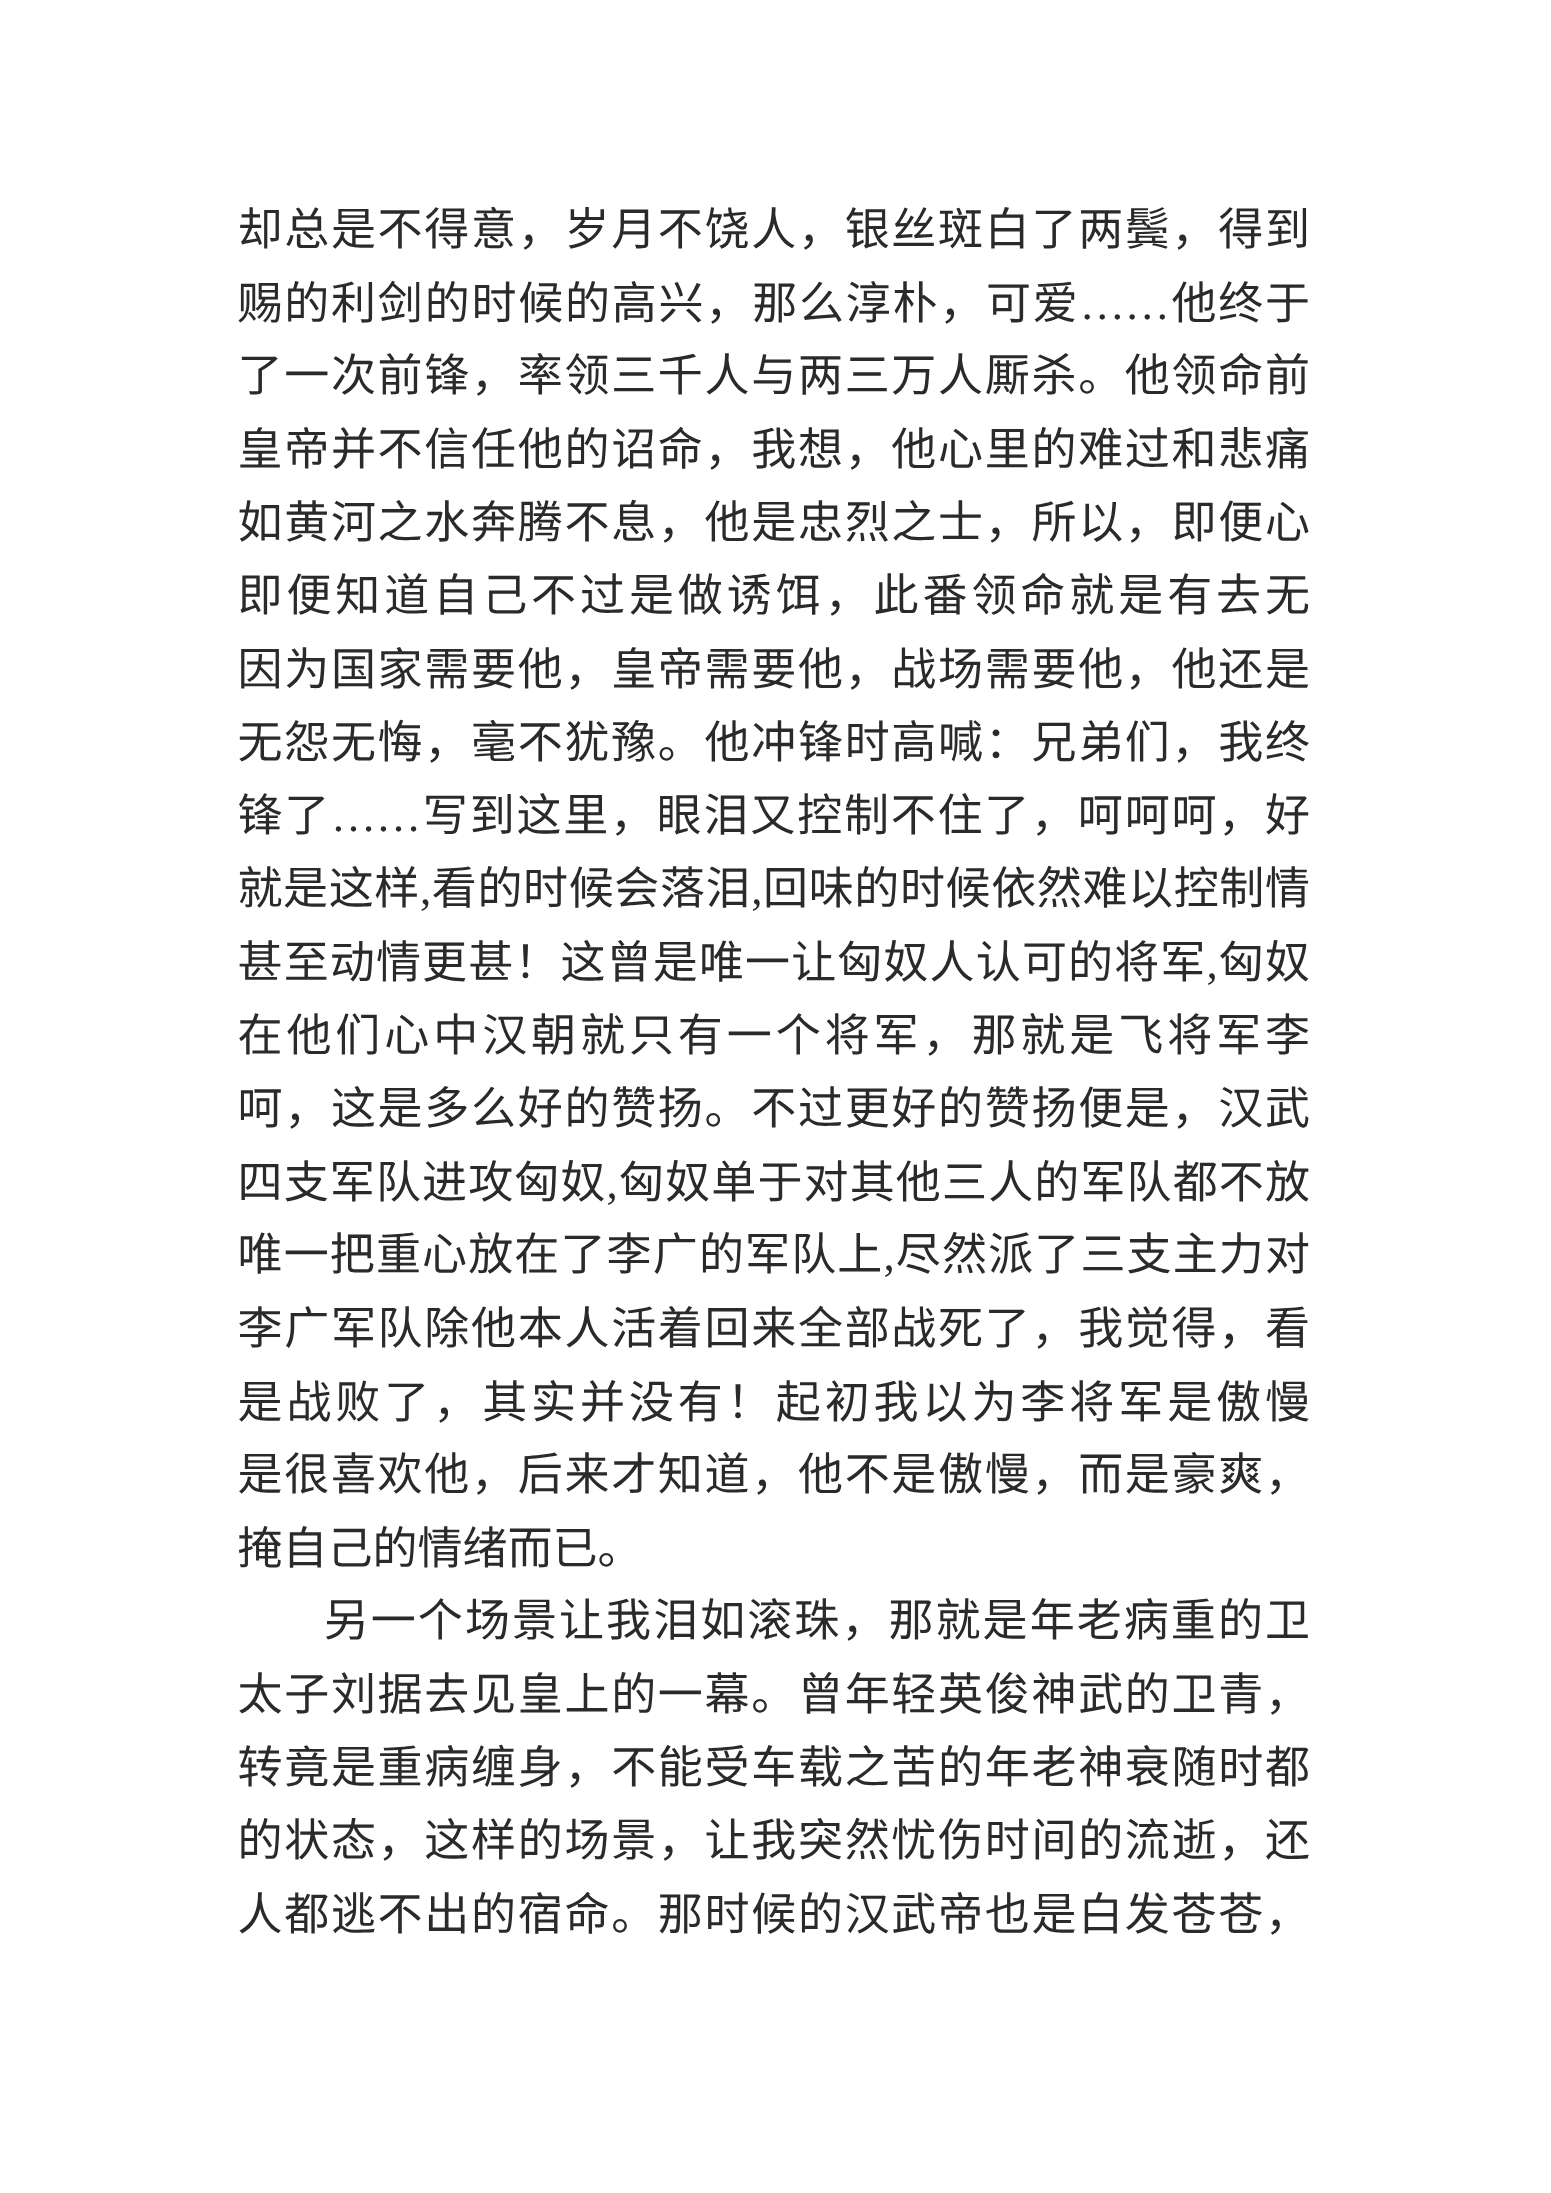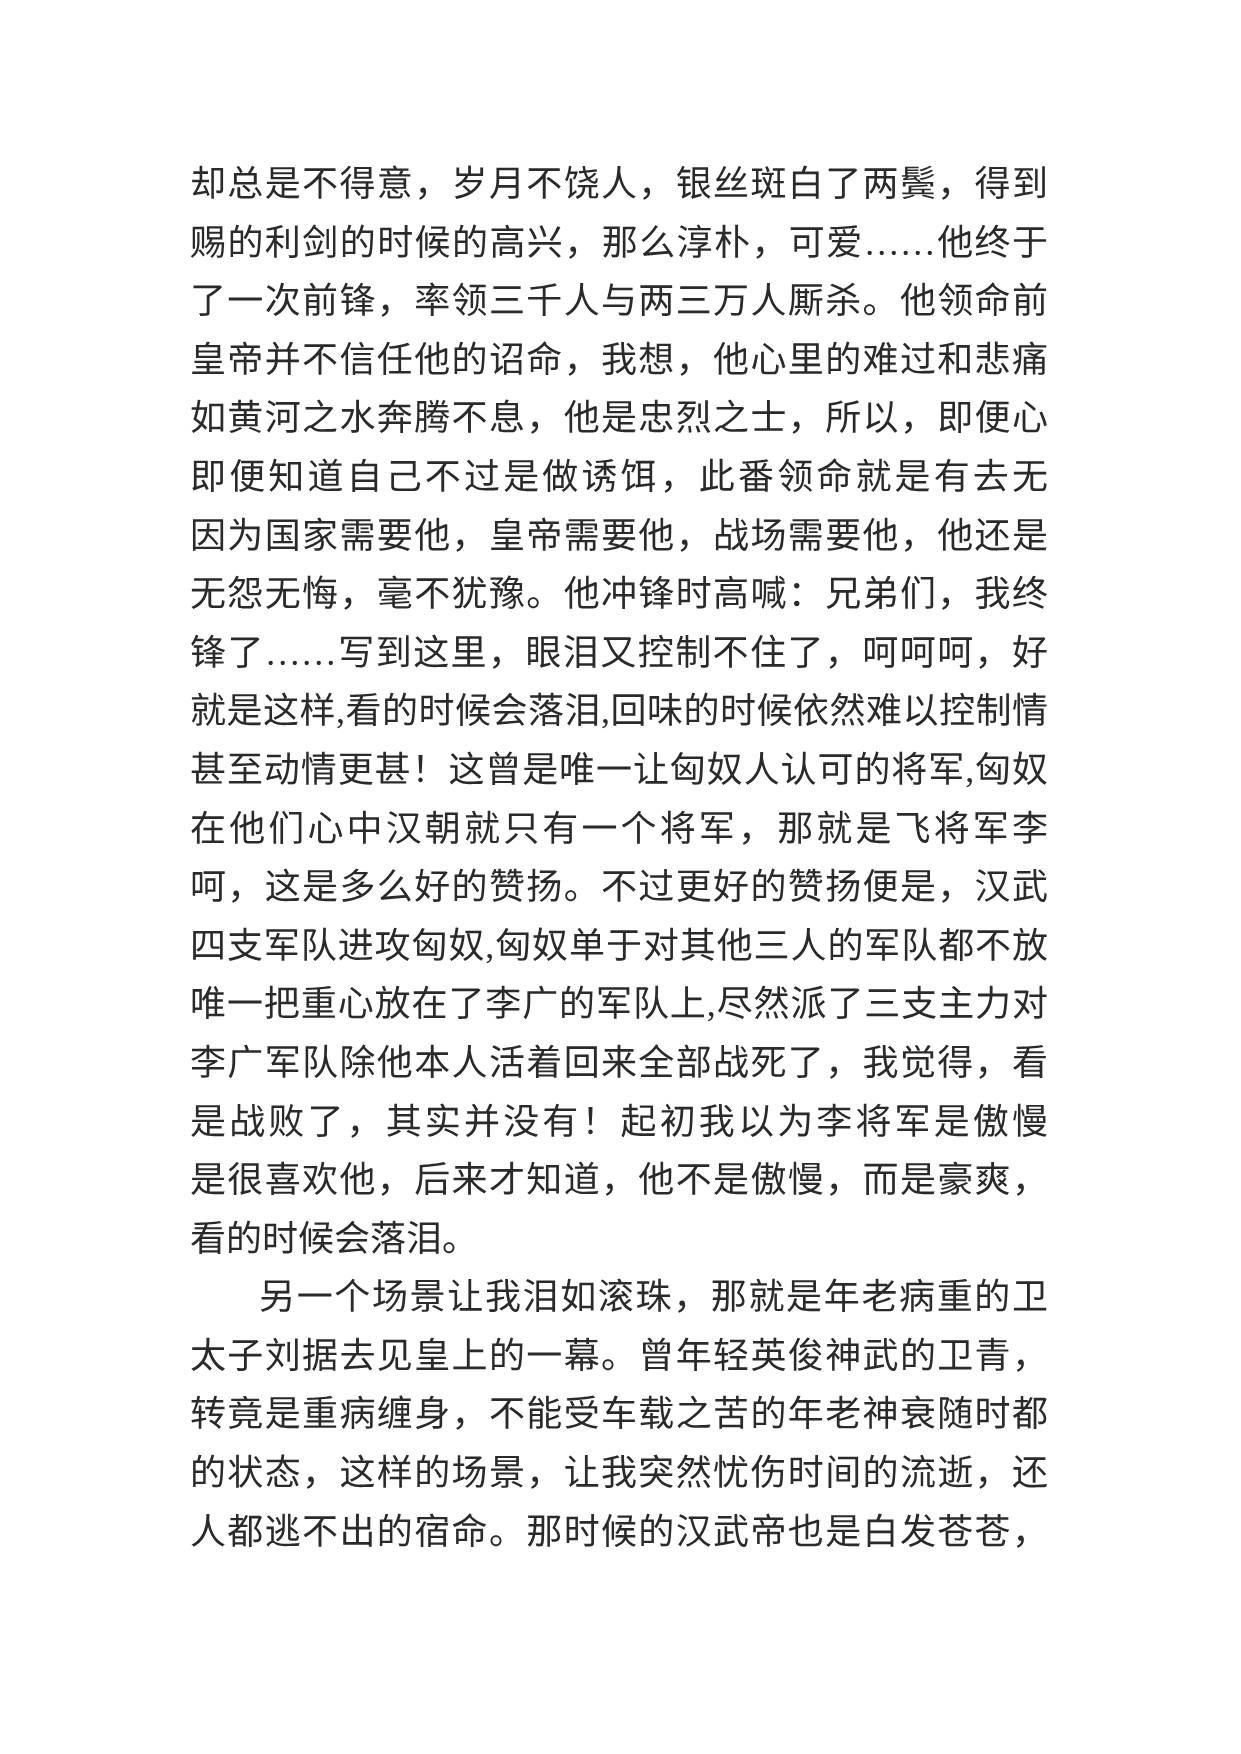--- a/index.html
+++ b/index.html
@@ -63,21 +63,21 @@
       <div class="line">锋了……写到这里，眼泪又控制不住了，呵呵呵，好的作品</div>
       <div class="line">就是这样,看的时候会落泪,回味的时候依然难以控制情绪，</div>
       <div class="line">甚至动情更甚！这曾是唯一让匈奴人认可的将军,匈奴人说，</div>
       <div class="line">在他们心中汉朝就只有一个将军，那就是飞将军李广。呵呵</div>
       <div class="line">呵，这是多么好的赞扬。不过更好的赞扬便是，汉武帝派了</div>
       <div class="line">四支军队进攻匈奴,匈奴单于对其他三人的军队都不放心上，</div>
       <div class="line">唯一把重心放在了李广的军队上,尽然派了三支主力对付他，</div>
       <div class="line">李广军队除他本人活着回来全部战死了，我觉得，看上去他</div>
       <div class="line">是战败了，其实并没有！起初我以为李将军是傲慢的，并不</div>
       <div class="line">是很喜欢他，后来才知道，他不是傲慢，而是豪爽，不会遮</div>
-      <div class="line no-just">看的时候会落泪。</div>
+      <div class="line no-just">掩自己的情绪而已。</div>
     </div>
 
     <div class="para">
       <div class="line indent">另一个场景让我泪如滚珠，那就是年老病重的卫青为了</div>
       <div class="line">太子刘据去见皇上的一幕。曾年轻英俊神武的卫青，画面一</div>
       <div class="line">转竟是重病缠身，不能受车载之苦的年老神衰随时都会归西</div>
       <div class="line">的状态，这样的场景，让我突然忧伤时间的流逝，还有每个</div>
       <div class="line">人都逃不出的宿命。那时候的汉武帝也是白发苍苍，但是精</div>
     </div>
 

